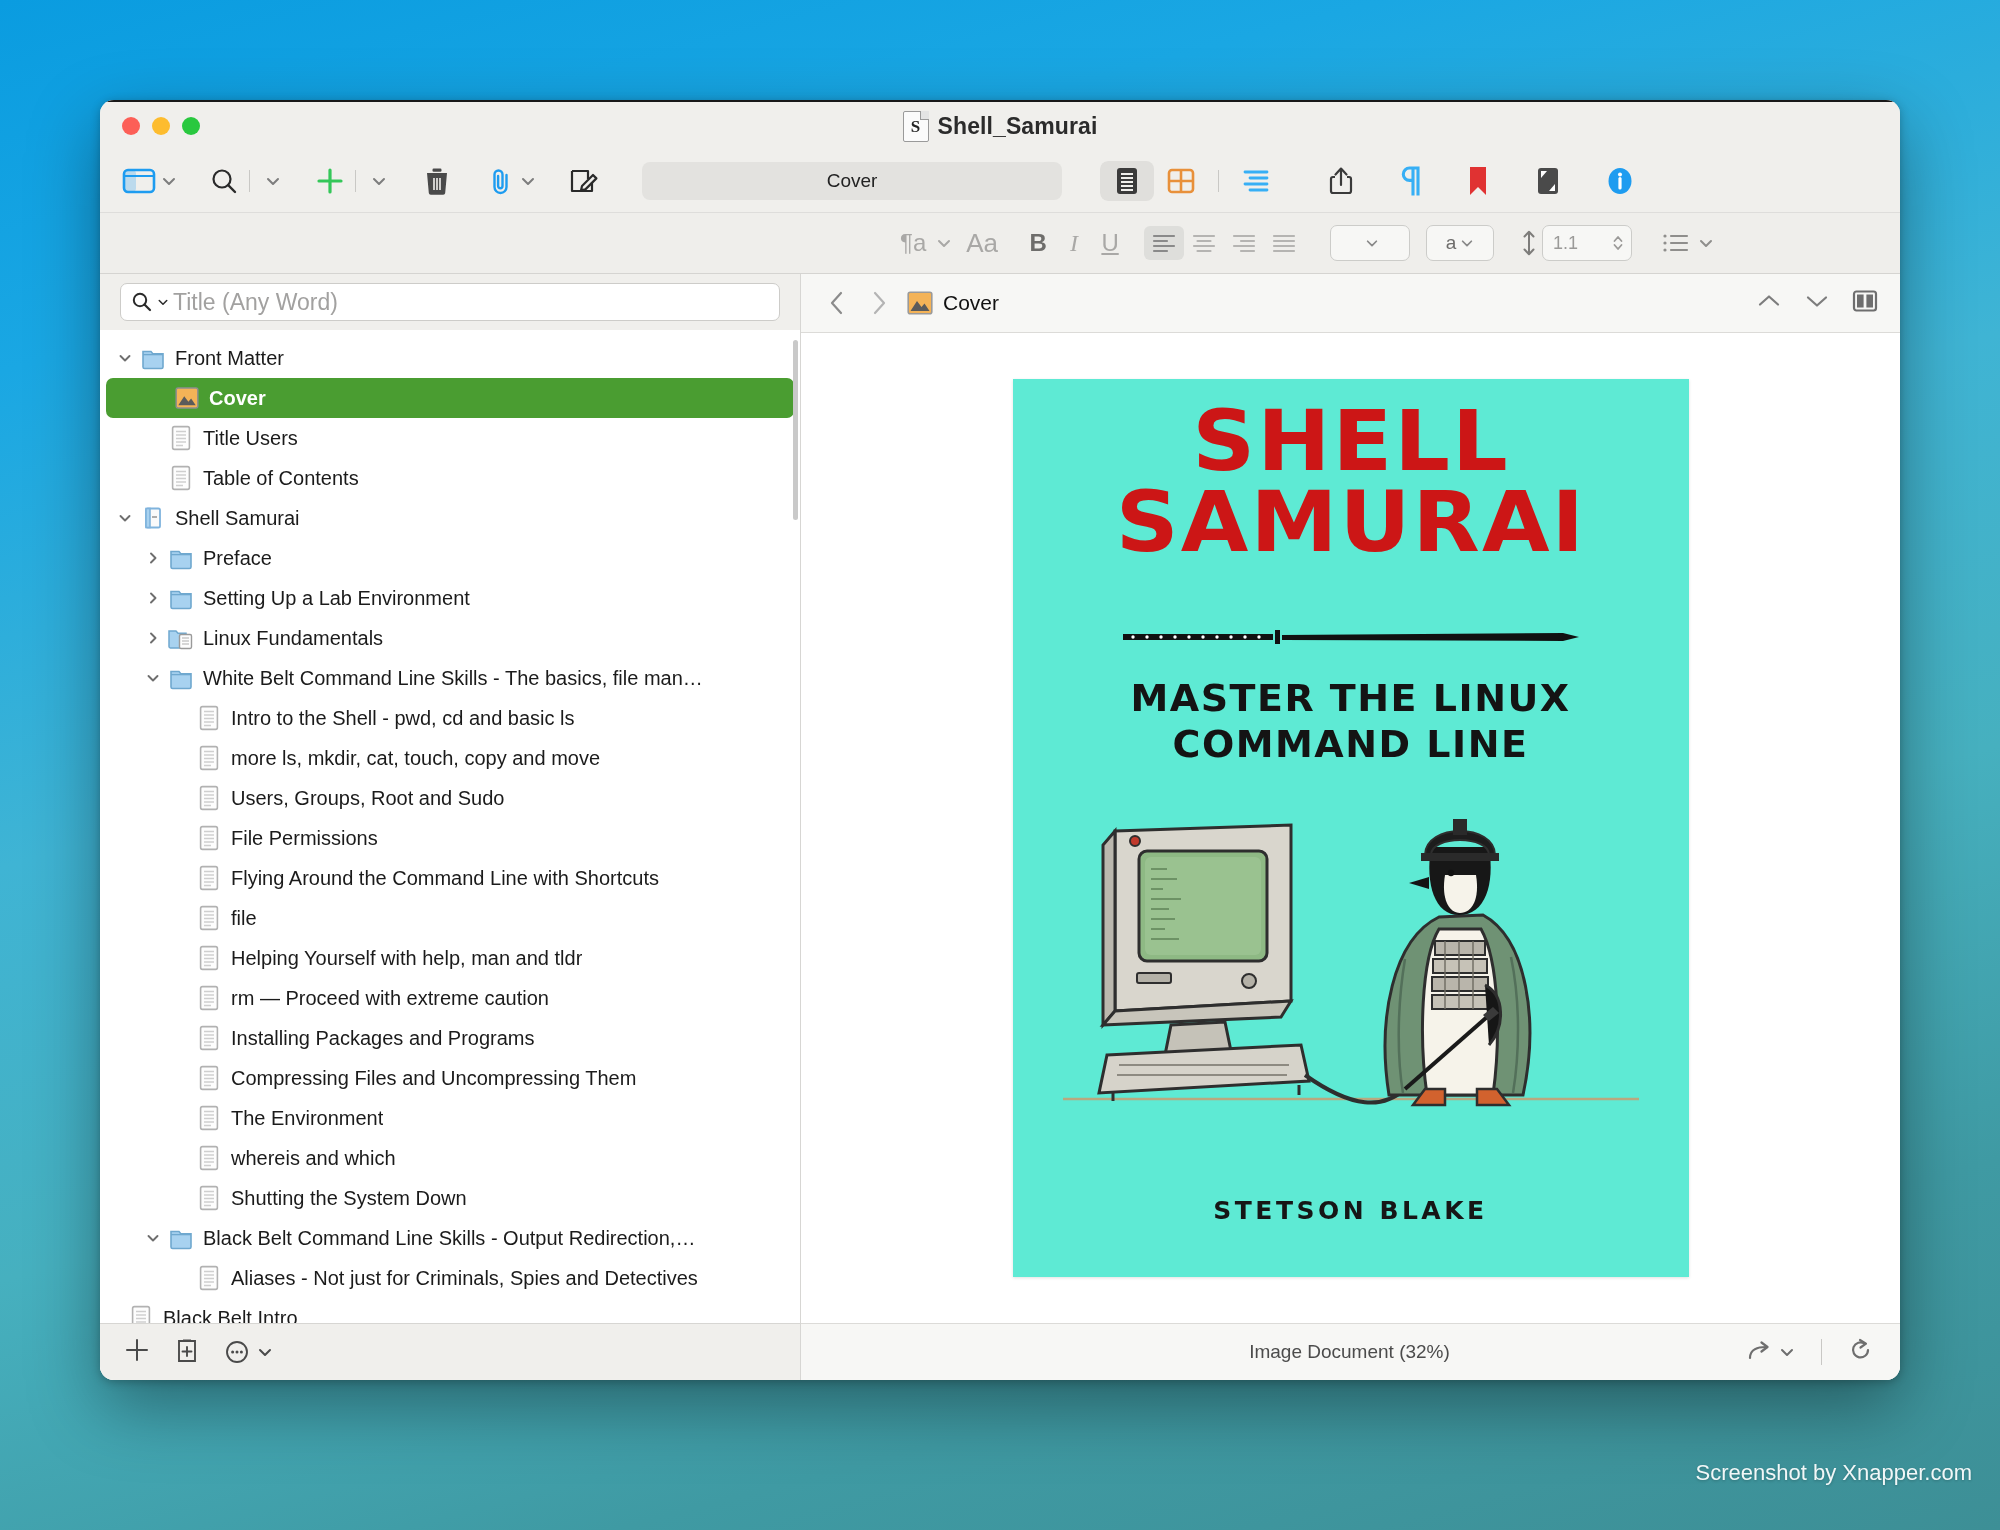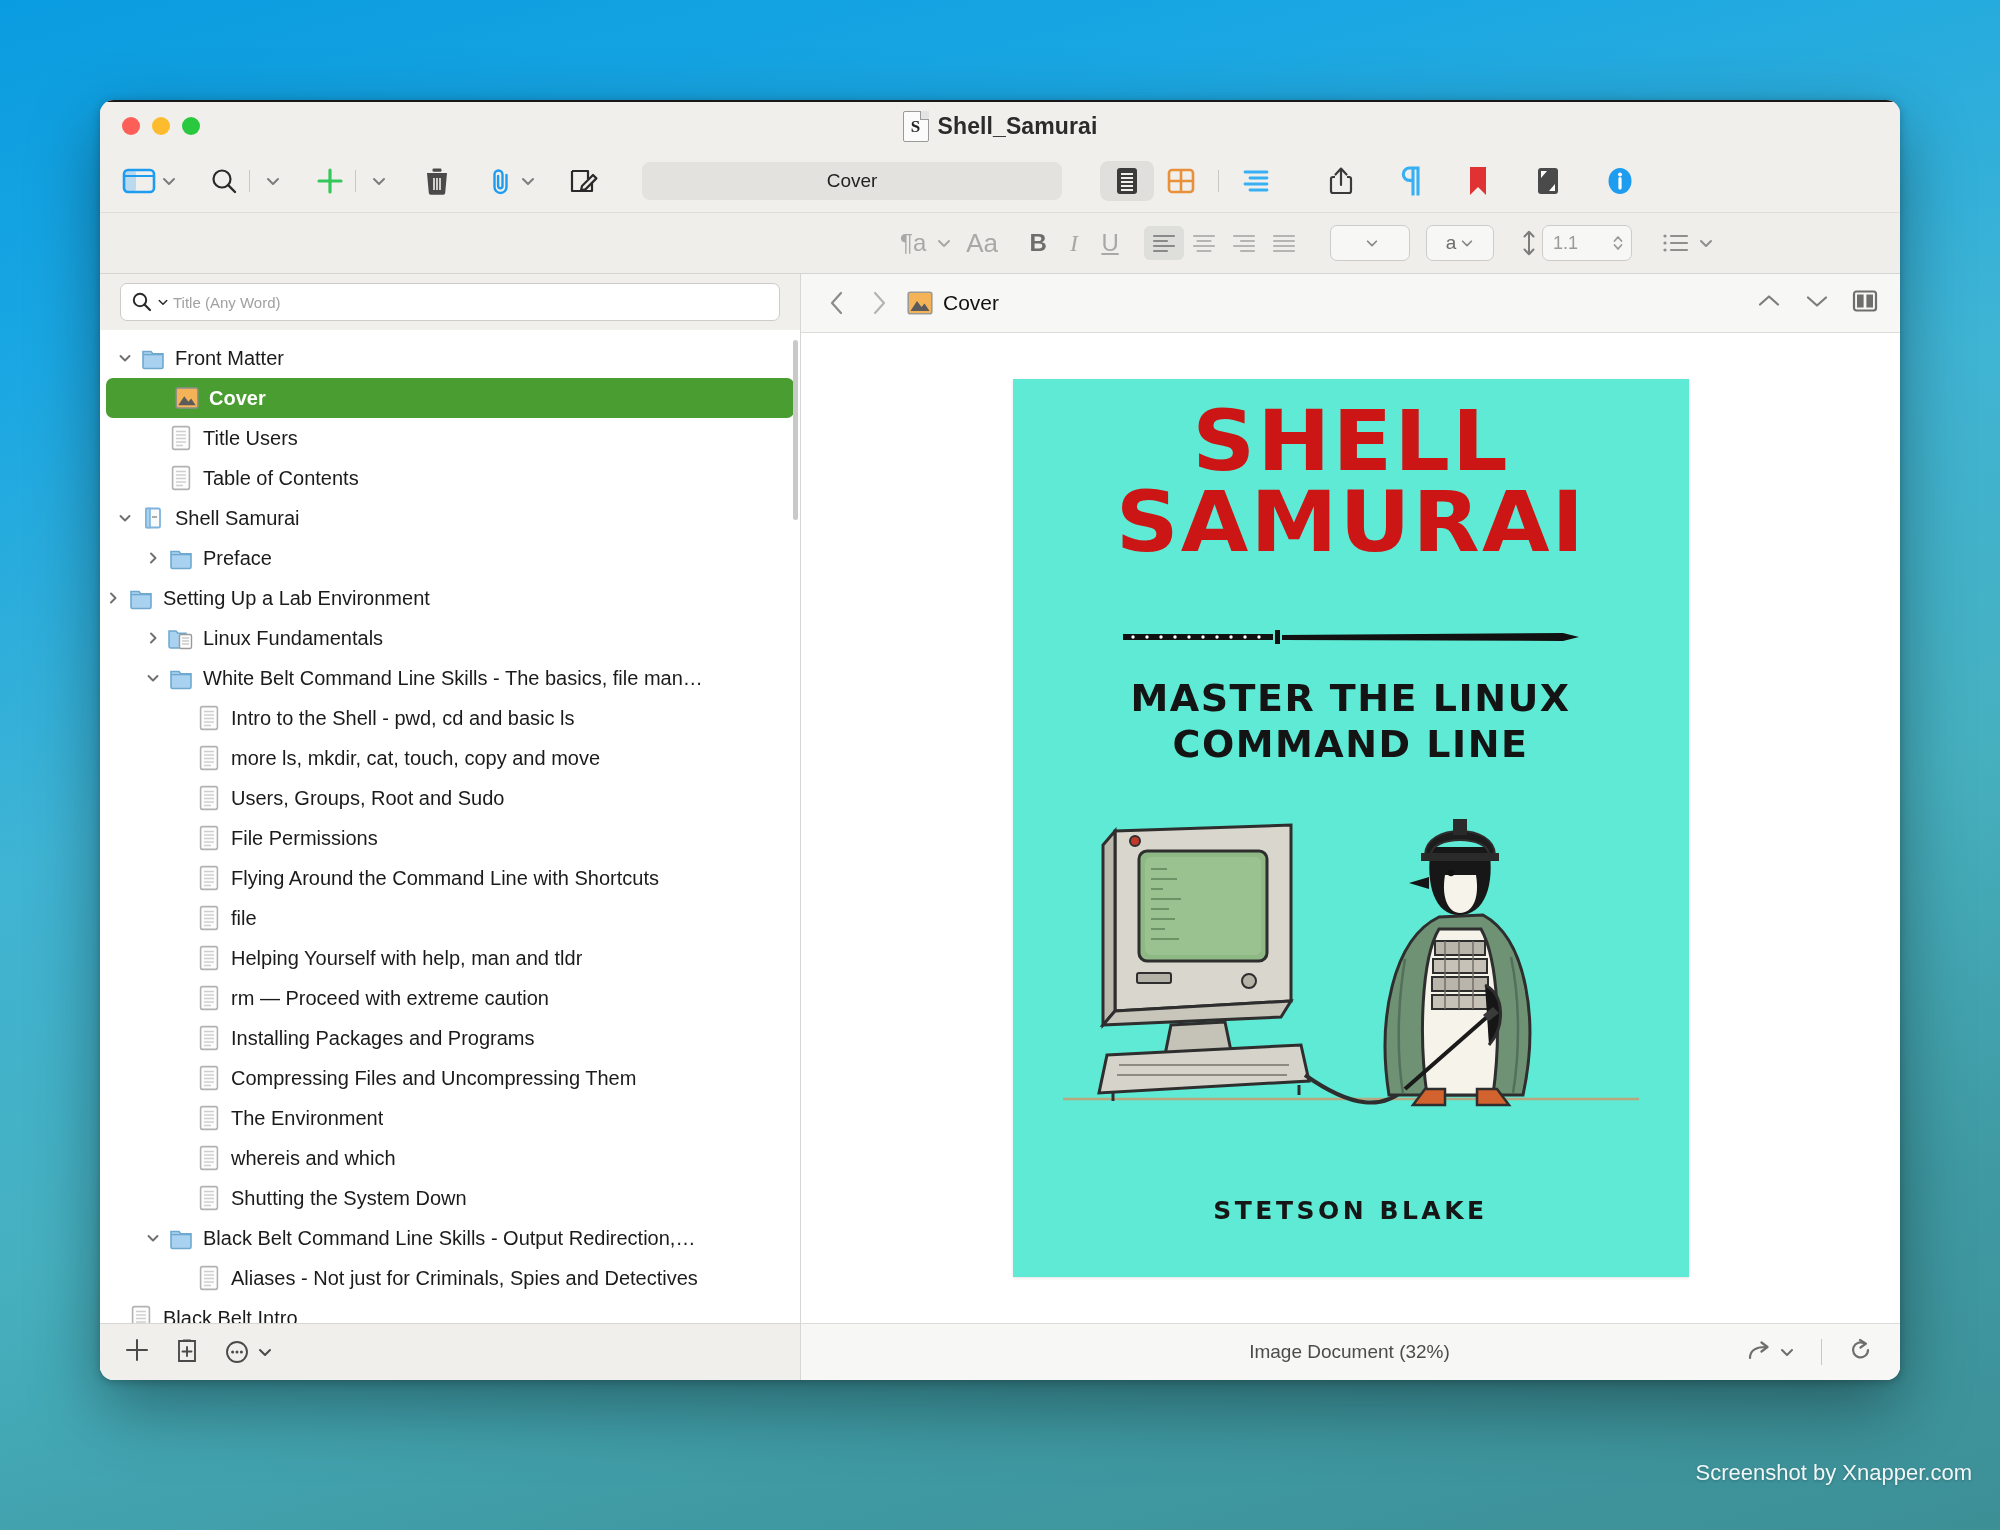--- a/index.html
+++ b/index.html
@@ -84,21 +84,21 @@
   
   .binder{
     width:700px;flex:0 0 auto;display:flex;flex-direction:column;
     background:#ffffff;border-right:1px solid #d7d6d3;min-height:0;
   }
   .search-wrap{height:56px;flex:0 0 auto;background:#f0efec;display:flex;align-items:center;padding:0 20px;}
   .searchbox{
     flex:1;height:36px;background:#fff;border:1px solid #cdccc9;border-radius:7px;
     display:flex;align-items:center;padding:0 10px;gap:4px;
   }
-  .searchbox .ph{color:#a2a1a0;font-size:15px;}
+  .searchbox .ph{color:#a2a1a0;font-size:23px;}
   .tree{flex:1 1 auto;overflow:hidden;padding-top:8px;background:#fff;position:relative;}
   .row{height:40px;display:flex;align-items:center;padding-right:8px;font-size:20px;color:#1b1b1b;}
   .row .disc{width:26px;flex:0 0 auto;display:flex;align-items:center;justify-content:center;color:#6e6e6e;}
   .row .ico{width:30px;flex:0 0 auto;display:flex;align-items:center;justify-content:center;margin-right:7px;}
   .row .lbl{white-space:nowrap;overflow:hidden;text-overflow:ellipsis;}
   .row.selected{background:#4a9d31;color:#fff;border-radius:7px;margin:0 6px;}
   .row.selected .lbl{font-weight:600;}
   .binder-foot{
     height:56px;flex:0 0 auto;background:#f0efec;border-top:1px solid #d7d6d3;
     display:flex;align-items:center;gap:24px;padding:0 24px;color:#4a4a4a;
@@ -547,21 +547,21 @@
               </svg>
             </span>
             <span class="ico">
               <svg width="26" height="24" viewBox="0 0 26 24">
                 <path d="M3 5.5 h8 l2 2.4 h10 v13 a1.6 1.6 0 0 1 -1.6 1.6 H4.6 A1.6 1.6 0 0 1 3 20.9 Z" fill="#a8d2f0" stroke="#6fa8cf" stroke-width="1.6"></path>
                 <path d="M3 8.6 h20" stroke="#6fa8cf" stroke-width="1.4"></path>
               </svg>
             </span>
             <span class="lbl">Preface</span>
           </div>
-          <div class="row" style="">
+          <div class="row" style="padding-left: 40px;">
             <span class="disc">
               <svg width="16" height="16" viewBox="0 0 16 16">
                 <path d="M6 3.5 L10.5 8 L6 12.5" fill="none" stroke="currentColor" stroke-width="1.9" stroke-linecap="round" stroke-linejoin="round"></path>
               </svg>
             </span>
             <span class="ico">
               <svg width="26" height="24" viewBox="0 0 26 24">
                 <path d="M3 5.5 h8 l2 2.4 h10 v13 a1.6 1.6 0 0 1 -1.6 1.6 H4.6 A1.6 1.6 0 0 1 3 20.9 Z" fill="#a8d2f0" stroke="#6fa8cf" stroke-width="1.6"></path>
                 <path d="M3 8.6 h20" stroke="#6fa8cf" stroke-width="1.4"></path>
               </svg>

